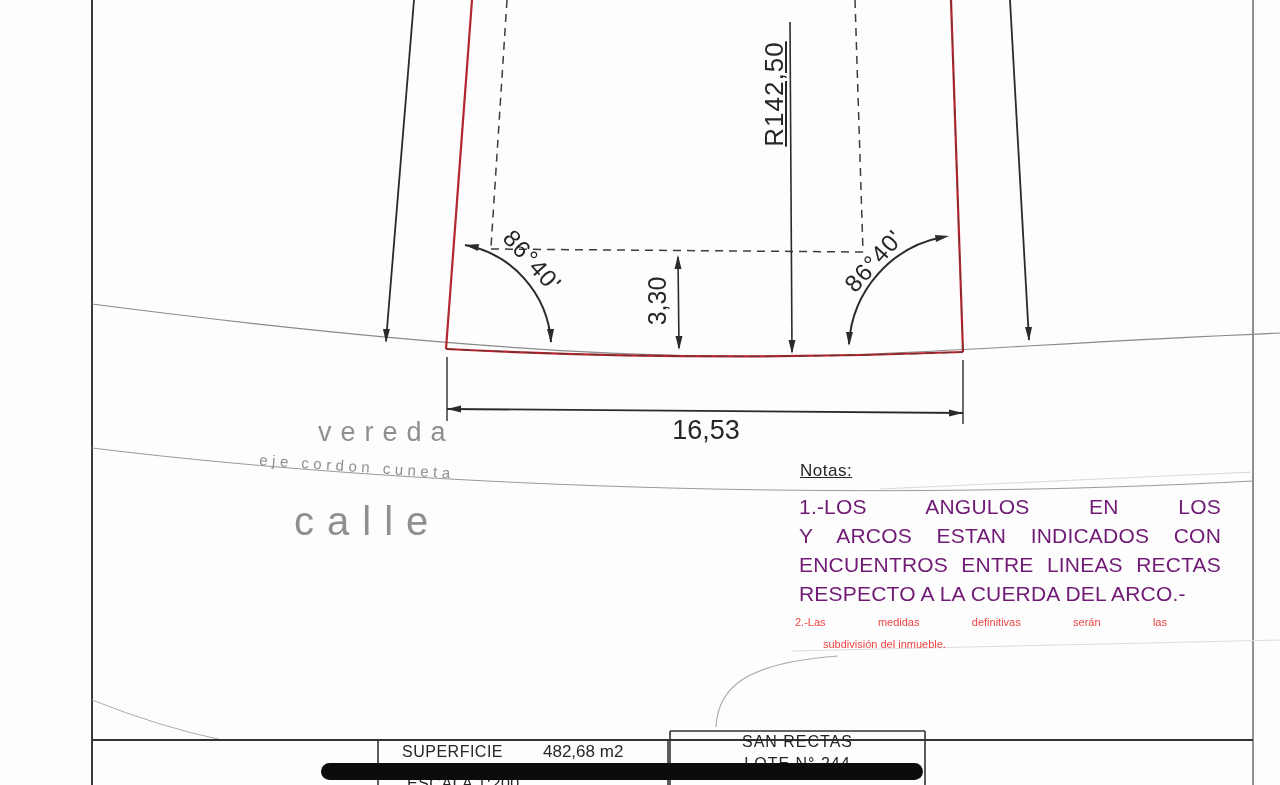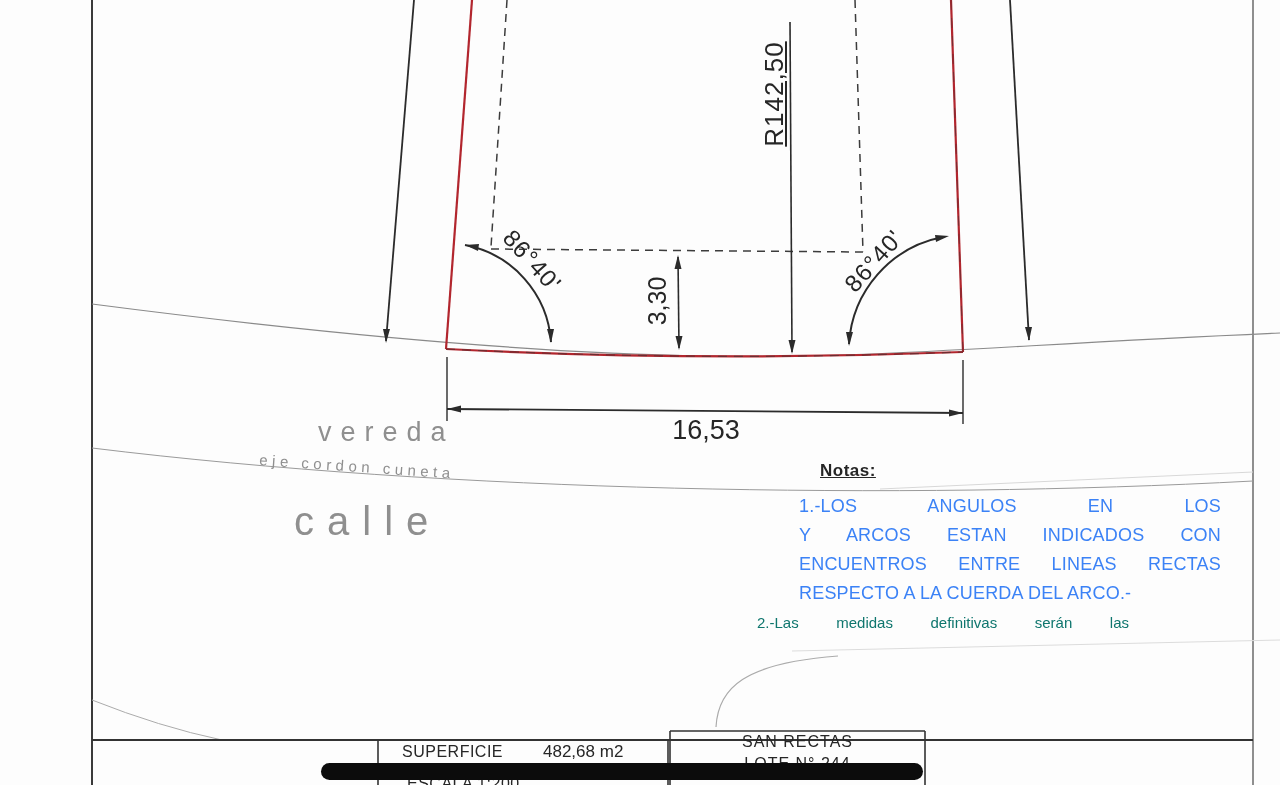--- a/index.html
+++ b/index.html
@@ -19,27 +19,27 @@
   .angle-left{left:471px;top:247px;width:122px;font-size:24px;letter-spacing:1px;
               transform:rotate(48deg);}
   .angle-right{left:813px;top:247px;width:122px;font-size:24px;letter-spacing:1px;
                transform:rotate(-48deg);}
 
   .vereda{left:318px;top:417px;font-size:27px;letter-spacing:9px;}
   .eje{left:260px;top:451px;font-size:15px;letter-spacing:4.5px;
        transform:rotate(4deg);transform-origin:left top;}
   .calle{left:294px;top:499px;font-size:40px;letter-spacing:13px;}
 
-  .notas-title{left:800px;top:461px;font-size:17px;font-weight:700;
-               text-decoration:underline;letter-spacing:.5px;margin-left:20px;}
-  .note1{left:799px;top:492px;width:422px;font-size:18px;line-height:29px;
-         letter-spacing:.2px;color:#3b82f6;z-index:2;position:absolute;}
+  .notas-title{left:800px;top:461px;font-size:17px;font-weight:400;
+               text-decoration:underline;letter-spacing:.5px;}
+  .note1{left:799px;top:492px;width:422px;font-size:21px;line-height:29px;
+         letter-spacing:.2px;color:#701a75;z-index:2;position:absolute;}
   .note1 .jline{text-align:justify;text-align-last:justify;}
-  .note2{left:757px;top:612px;width:380px;font-size:15px;line-height:21.5px;
-         color:#0f766e;z-index:2;position:absolute;}
+  .note2{left:795px;top:612px;width:380px;font-size:11px;line-height:21.5px;
+         color:#ef4444;z-index:2;position:absolute;}
   .note2 .l1{width:372px;text-align:justify;text-align-last:justify;}
   .note2 .l2{margin-left:28px;width:352px;text-align:justify;text-align-last:justify;}
   .note2 .l3{margin-left:28px;}
 
   .tb-sup-label{left:402px;top:743px;font-size:16px;letter-spacing:.5px;}
   .tb-sup-value{left:543px;top:742px;font-size:17px;text-align:center;}
   .tb-escala{left:407px;top:775px;font-size:16px;letter-spacing:.5px;}
   .tb-sanramon{left:670px;top:733px;width:255px;font-size:16px;letter-spacing:1px;}
   .tb-lote{left:670px;top:755px;width:255px;font-size:16px;letter-spacing:1px;}
 
@@ -118,20 +118,21 @@
 
   <div class="lbl notas-title ink">Notas:</div>
   <div class="note1">
     <div class="jline">1.-LOS ANGULOS EN LOS</div>
     <div class="jline">Y ARCOS ESTAN INDICADOS CON</div>
     <div class="jline">ENCUENTROS ENTRE LINEAS RECTAS</div>
     <div>RESPECTO A LA CUERDA DEL ARCO.-</div>
   </div>
   <div class="note2">
     <div class="l1">2.-Las medidas definitivas serán las</div>
+    <div class="l3">subdivisión del inmueble.</div>
   </div>
 
   <div class="lbl tb-sup-label ink">SUPERFICIE</div>
   <div class="lbl tb-sup-value ink">482,68 m2</div>
   <div class="lbl tb-escala ink">ESCALA 1:200</div>
   <div class="lbl tb-sanramon center ink">SAN RECTAS</div>
   <div class="lbl tb-lote center ink">LOTE N°  244</div>
 
   <div class="redaction"></div>
 

